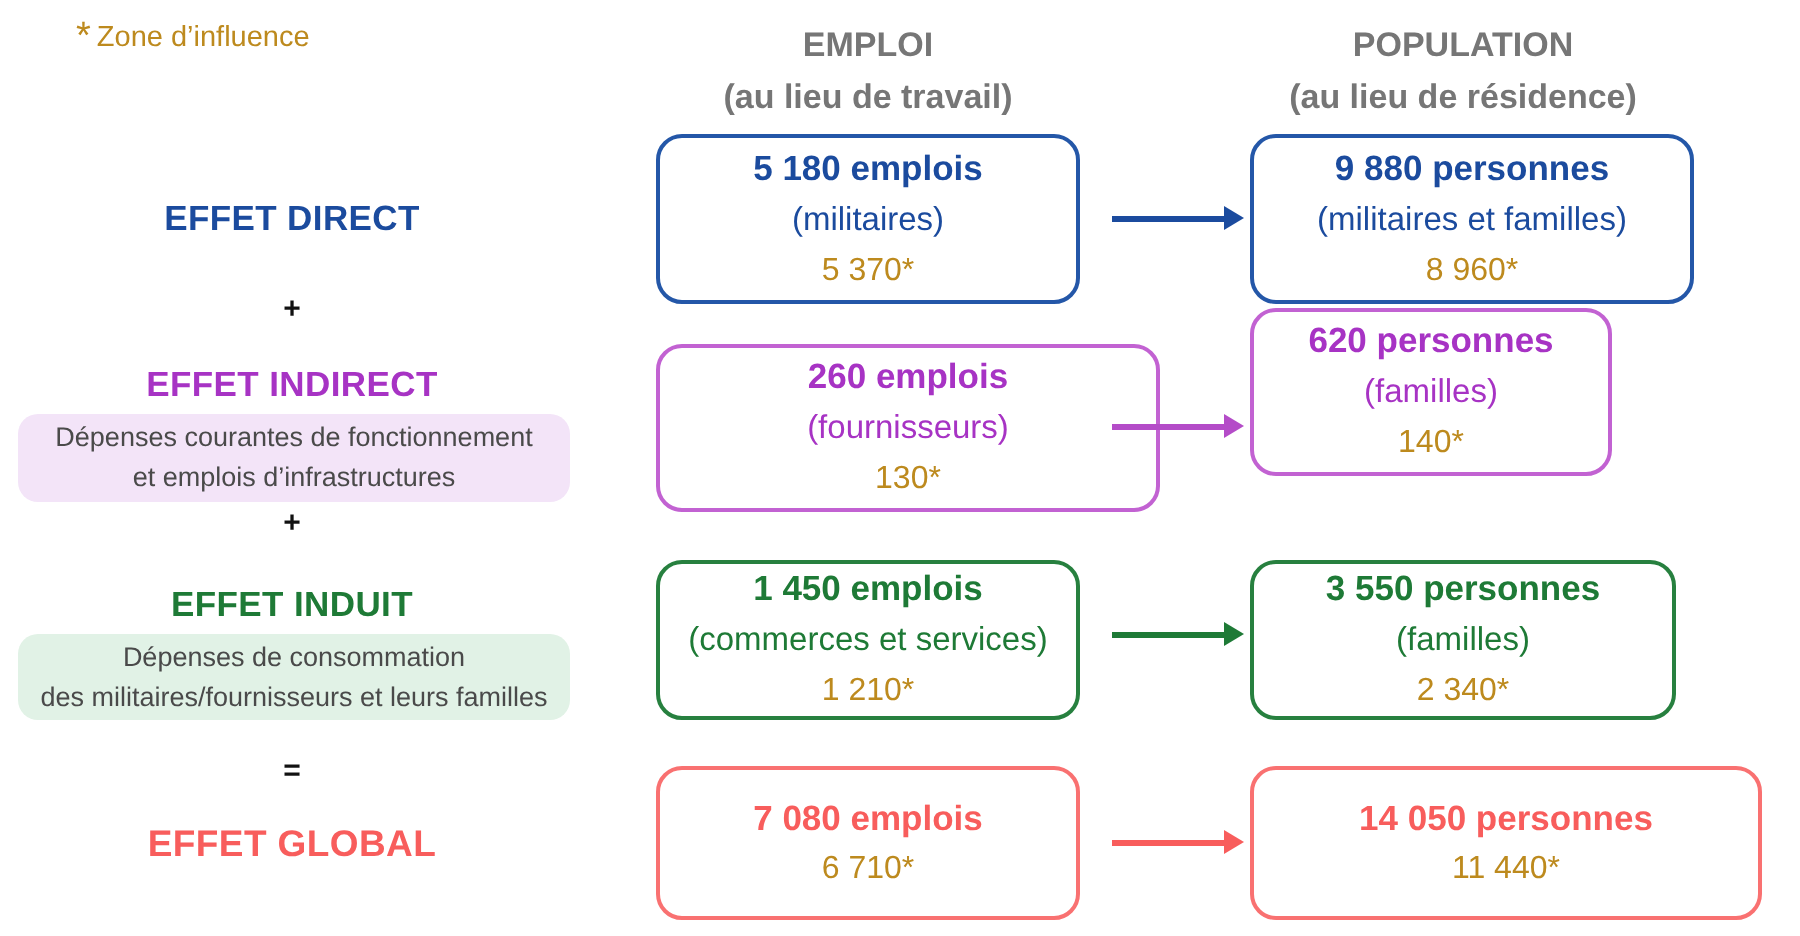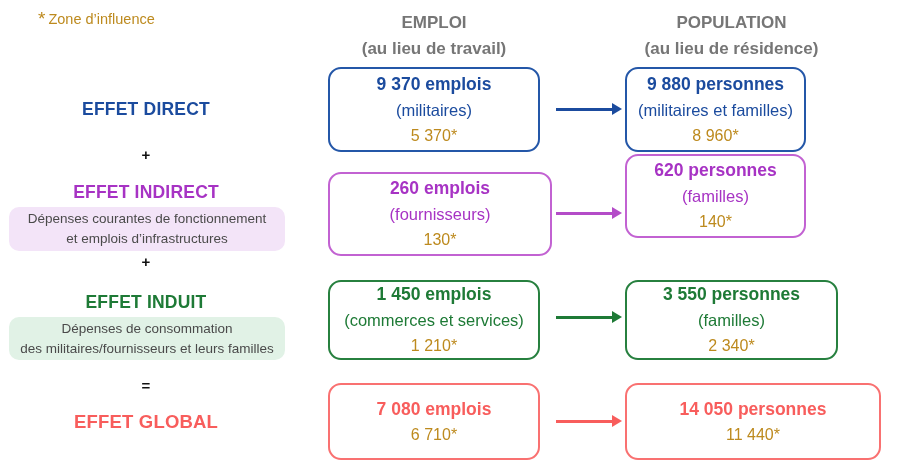--- a/index.html
+++ b/index.html
@@ -66,32 +66,32 @@
   <div class="abs effect-label" style="top: 292px; --c: #1E7A36; --b: #27803F; --a: #1E7A36; --bg: #E1F2E6;">EFFET INDUIT</div>
   <div class="abs desc" style="top: 317px; height: 43px; --c: #1E7A36; --b: #27803F; --a: #1E7A36; --bg: #E1F2E6;">
     <span>Dépenses de consommation</span>
     <span>des militaires/fournisseurs et leurs familles</span>
   </div>
   <div class="abs operator" style="top:377px;">=</div>
 
   <div class="abs effect-label" style="top: 411px; font-size: 18.5px; --c: #F85D5C; --b: #F97171; --a: #F85D5C;">EFFET GLOBAL</div>
 
   <div class="abs box" style="left: 328px; top: 67px; width: 212px; height: 85px; --c: #1B4B9E; --b: #2457A8; --a: #1B4B9E;">
-    <div class="val">9 370 emplois</div>
+    <div class="val">5 180 emplois</div>
     <div class="det">(militaires)</div>
     <div class="zone">5 370*</div>
   </div>
   <div class="abs arrow" style="top: 108px; --c: #1B4B9E; --b: #2457A8; --a: #1B4B9E;"></div>
-  <div class="abs box" style="left: 625px; top: 67px; width: 181px; height: 85px; --c: #1B4B9E; --b: #2457A8; --a: #1B4B9E;">
+  <div class="abs box" style="left: 625px; top: 67px; width: 222px; height: 85px; --c: #1B4B9E; --b: #2457A8; --a: #1B4B9E;">
     <div class="val">9 880 personnes</div>
     <div class="det">(militaires et familles)</div>
     <div class="zone">8 960*</div>
   </div>
 
-  <div class="abs box" style="left: 328px; top: 172px; width: 224px; height: 84px; --c: #A733C4; --b: #C262D2; --a: #B44CC8; --bg: #F3E4F8;">
+  <div class="abs box" style="left: 328px; top: 172px; width: 252px; height: 84px; --c: #A733C4; --b: #C262D2; --a: #B44CC8; --bg: #F3E4F8;">
     <div class="val">260 emplois</div>
     <div class="det">(fournisseurs)</div>
     <div class="zone">130*</div>
   </div>
   <div class="abs arrow" style="top: 212px; --c: #A733C4; --b: #C262D2; --a: #B44CC8; --bg: #F3E4F8;"></div>
   <div class="abs box" style="left: 625px; top: 154px; width: 181px; height: 84px; --c: #A733C4; --b: #C262D2; --a: #B44CC8; --bg: #F3E4F8;">
     <div class="val">620 personnes</div>
     <div class="det">(familles)</div>
     <div class="zone">140*</div>
   </div>

